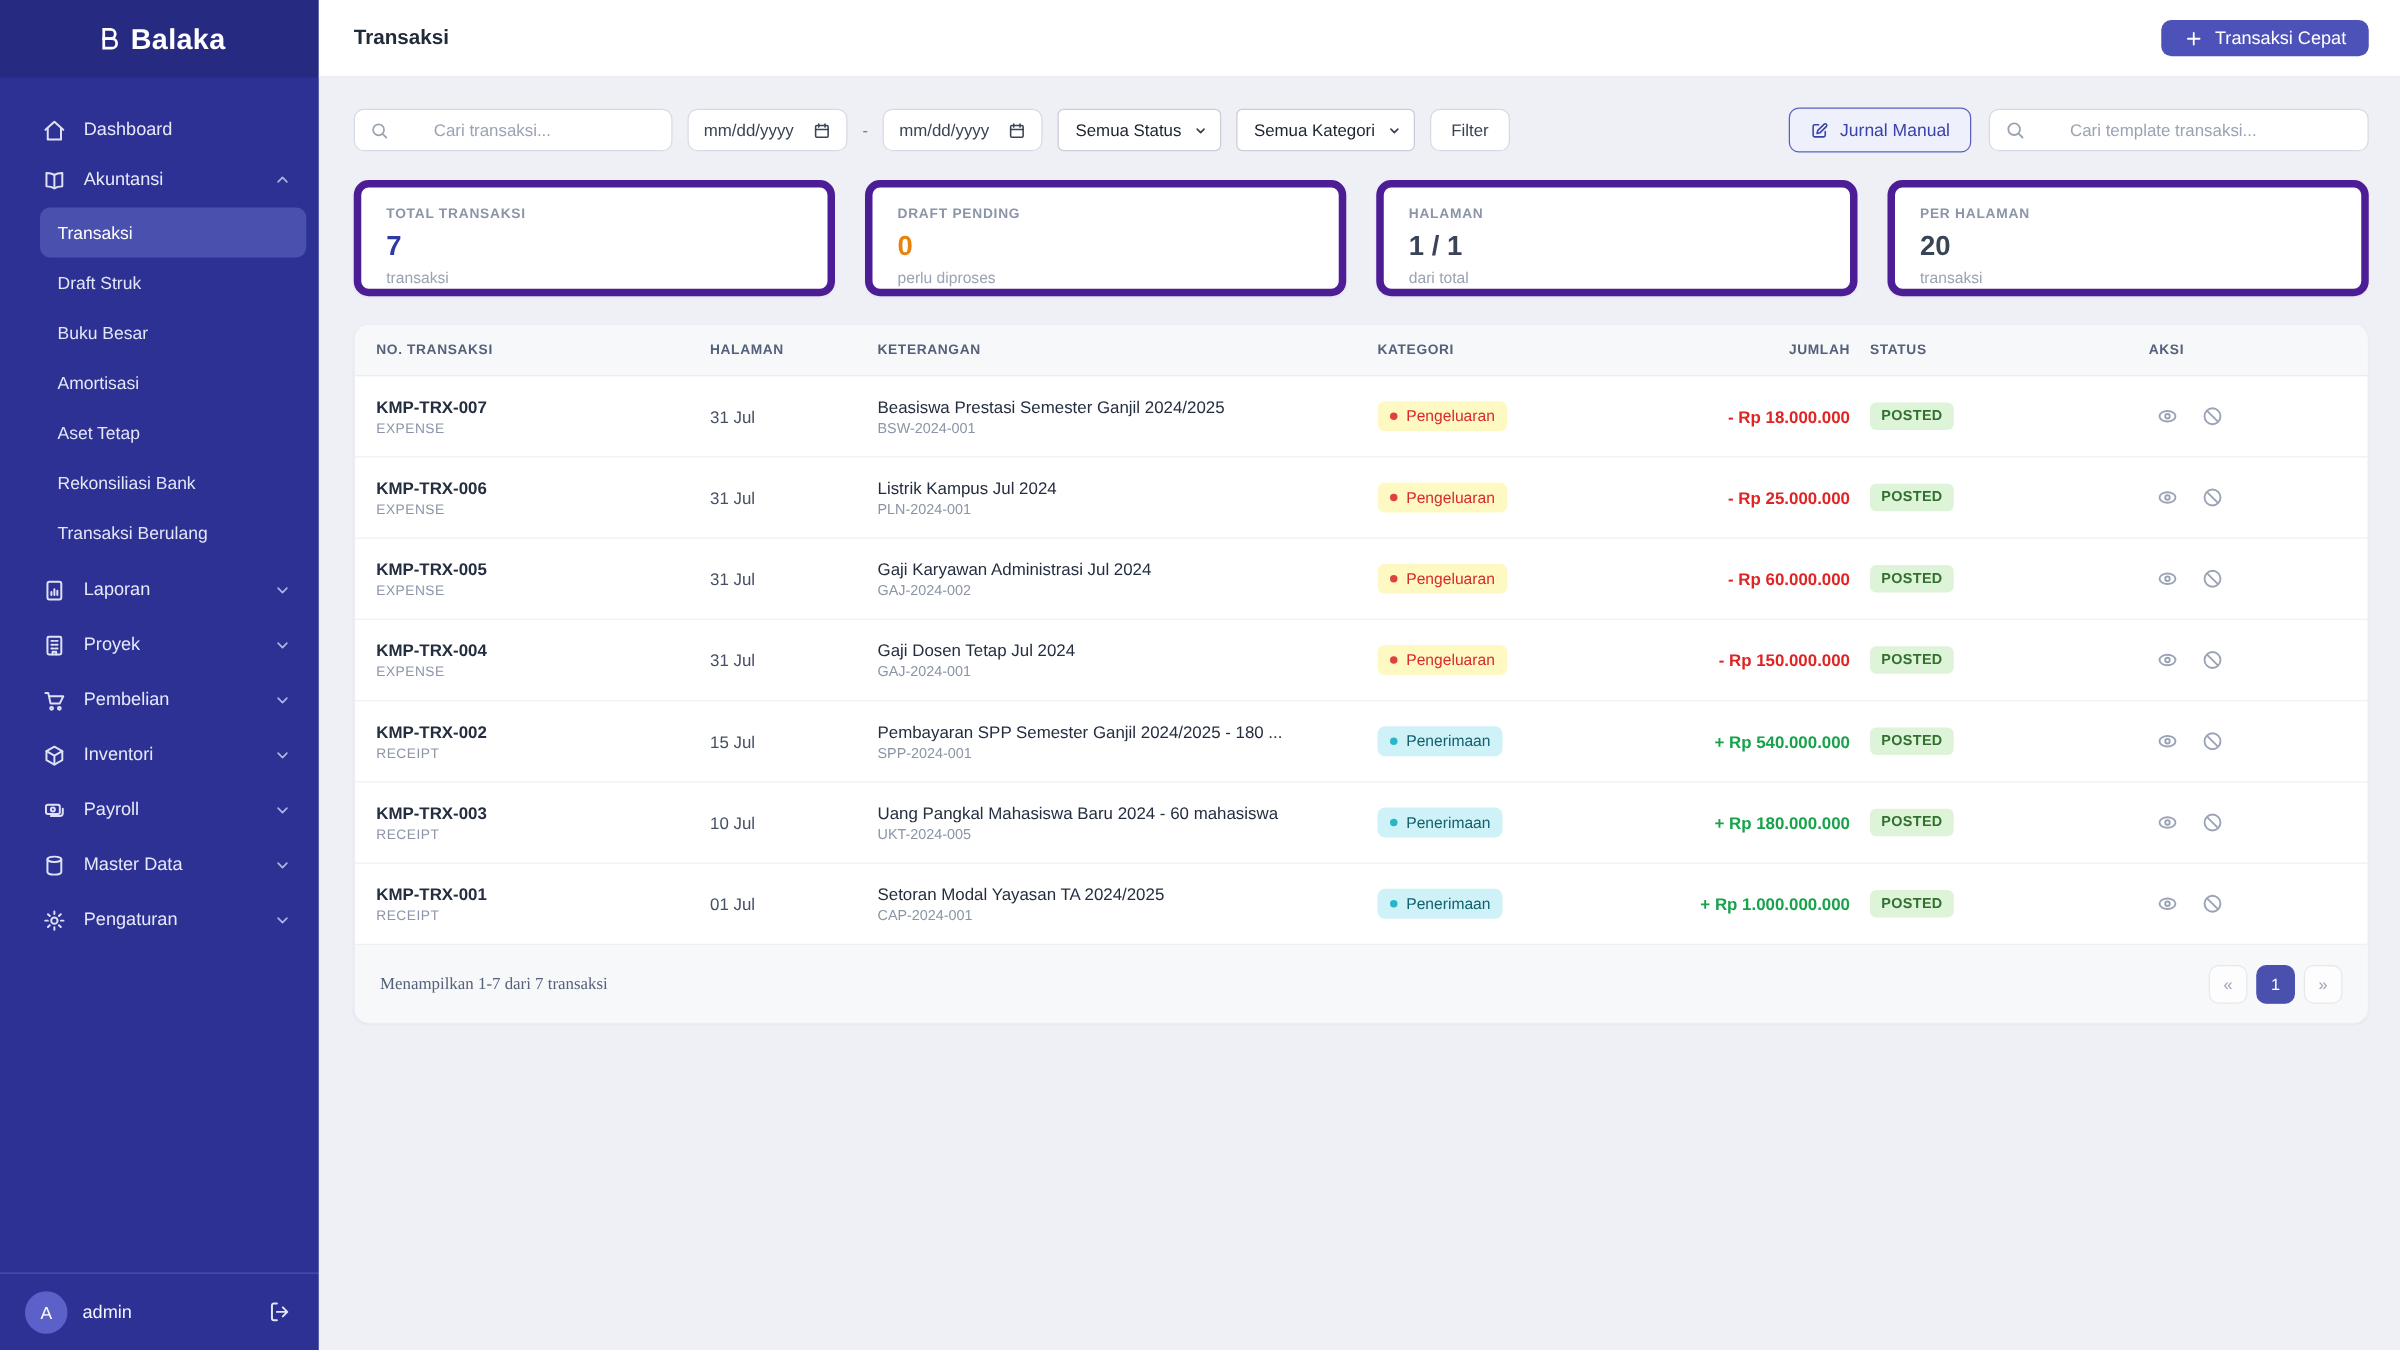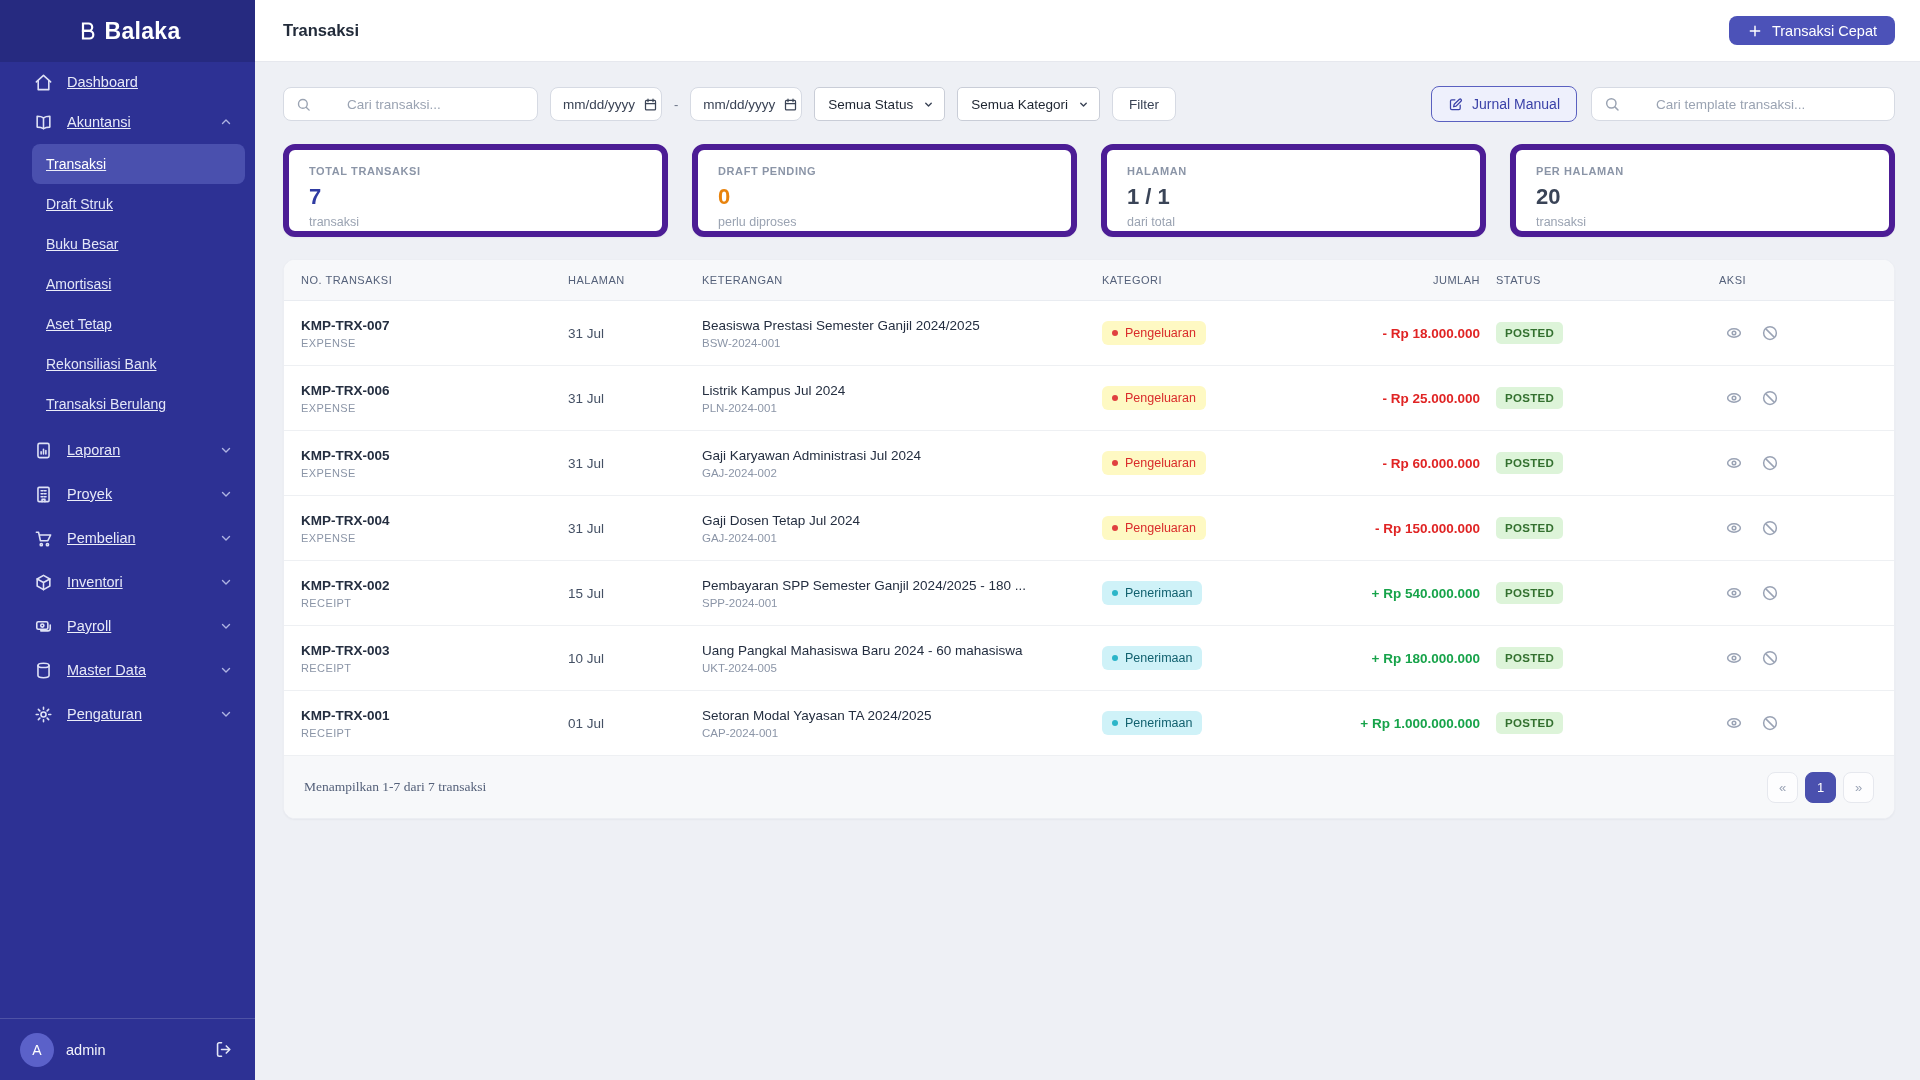--- a/index.html
+++ b/index.html
@@ -19,21 +19,21 @@
     display:flex; flex-direction:column;
     color:#eceef9;
   }
   .logo-area {
     height:62px; background:#262a80;
     display:flex; align-items:center; justify-content:center; gap:6px;
     flex:none;
   }
   .logo-icon { color:#ffffff; }
   .logo-text { font-size:23px; font-weight:bold; color:#ffffff; letter-spacing:.3px; }
-  .nav { flex:1 1 auto; overflow:hidden;text-decoration:underline; }
+  .nav { padding-top:22px; flex:1 1 auto; overflow:hidden; }
   .nav-item {
     height:40px; display:flex; align-items:center;
     padding:0 22px 0 34px; gap:14px;
     font-size:14.5px; color:#e7e9f8; cursor:pointer;
   }
   .nav-item .nav-ico { color:#dfe2f6; flex:none; }
   .nav-item .chev { margin-left:auto; color:#aeb3e2; }
   .group-item { height:44px; }
   .sub-list { padding:2px 0 4px 0; }
   .sub-item {
@@ -78,21 +78,21 @@
     display:flex; align-items:center; padding:0 12px; gap:8px;
   }
   .input-box .ico { color:#9aa3b2; flex:none; }
   .input-box input {
     border:none; outline:none; background:transparent;
     font-size:13.5px; font-family:inherit; color:#2f3a4c; width:100%;margin-left:28px;
   }
   .input-box input::placeholder { color:#9aa3b2; }
   .search-box { width:255px; }
   .template-box { width:304px; }
-  .date-box { width:112px; justify-content:space-between; cursor:text; }
+  .date-box { width:128px; justify-content:space-between; cursor:text; }
   .date-text { font-size:13.5px; color:#3a4355; }
   .date-ico { color:#3a4355; }
   .date-sep { color:#6b7486; font-size:13px; }
   .select-box {
     height:34px; background:#ffffff; border:1px solid #c9cdd7; border-radius:5px;
     display:flex; align-items:center; gap:10px; padding:0 10px 0 13px;
     font-size:13.5px; color:#1d2430; cursor:pointer;
   }
   .select-box .chev { color:#3a4355; }
   .filter-btn {
@@ -121,21 +121,21 @@
   .stat-sub { font-size:12.5px; color:#9aa3b2; margin-top:5px; }
 
   
   .table-card {
     margin-top:22px; background:#ffffff; border:1px solid #eceef3; border-radius:12px;
     overflow:hidden; box-shadow:0 1px 2px rgba(20,30,60,.04);
   }
   .t-grid { display:grid; grid-template-columns:280px 134px 400px 184px 210px 223px 1fr; align-items:center; }
   .t-head { background:#f7f8fa; height:41px; border-bottom:1px solid #e9ecf1; }
   .th {
-    font-size:11px; font-weight:normal; letter-spacing:.5px; color:#55617a;
+    font-size:11px; font-weight:bold; letter-spacing:.5px; color:#55617a;
     padding-left:4px;
   }
   .th:first-child { padding-left:17px; }
   .th.right { text-align:right; padding-right:12px; }
   .t-row { height:65px; border-bottom:1px solid #eef0f3; }
   .t-row:last-of-type { border-bottom:1px solid #e9ecf1; }
   .cell { padding-left:4px; }
   .cell.first { padding-left:17px; }
   .doc-no { font-size:13.5px; font-weight:bold; color:#242e40; }
   .doc-type { font-size:11px; color:#8b95a7; letter-spacing:.4px; margin-top:4px; }

